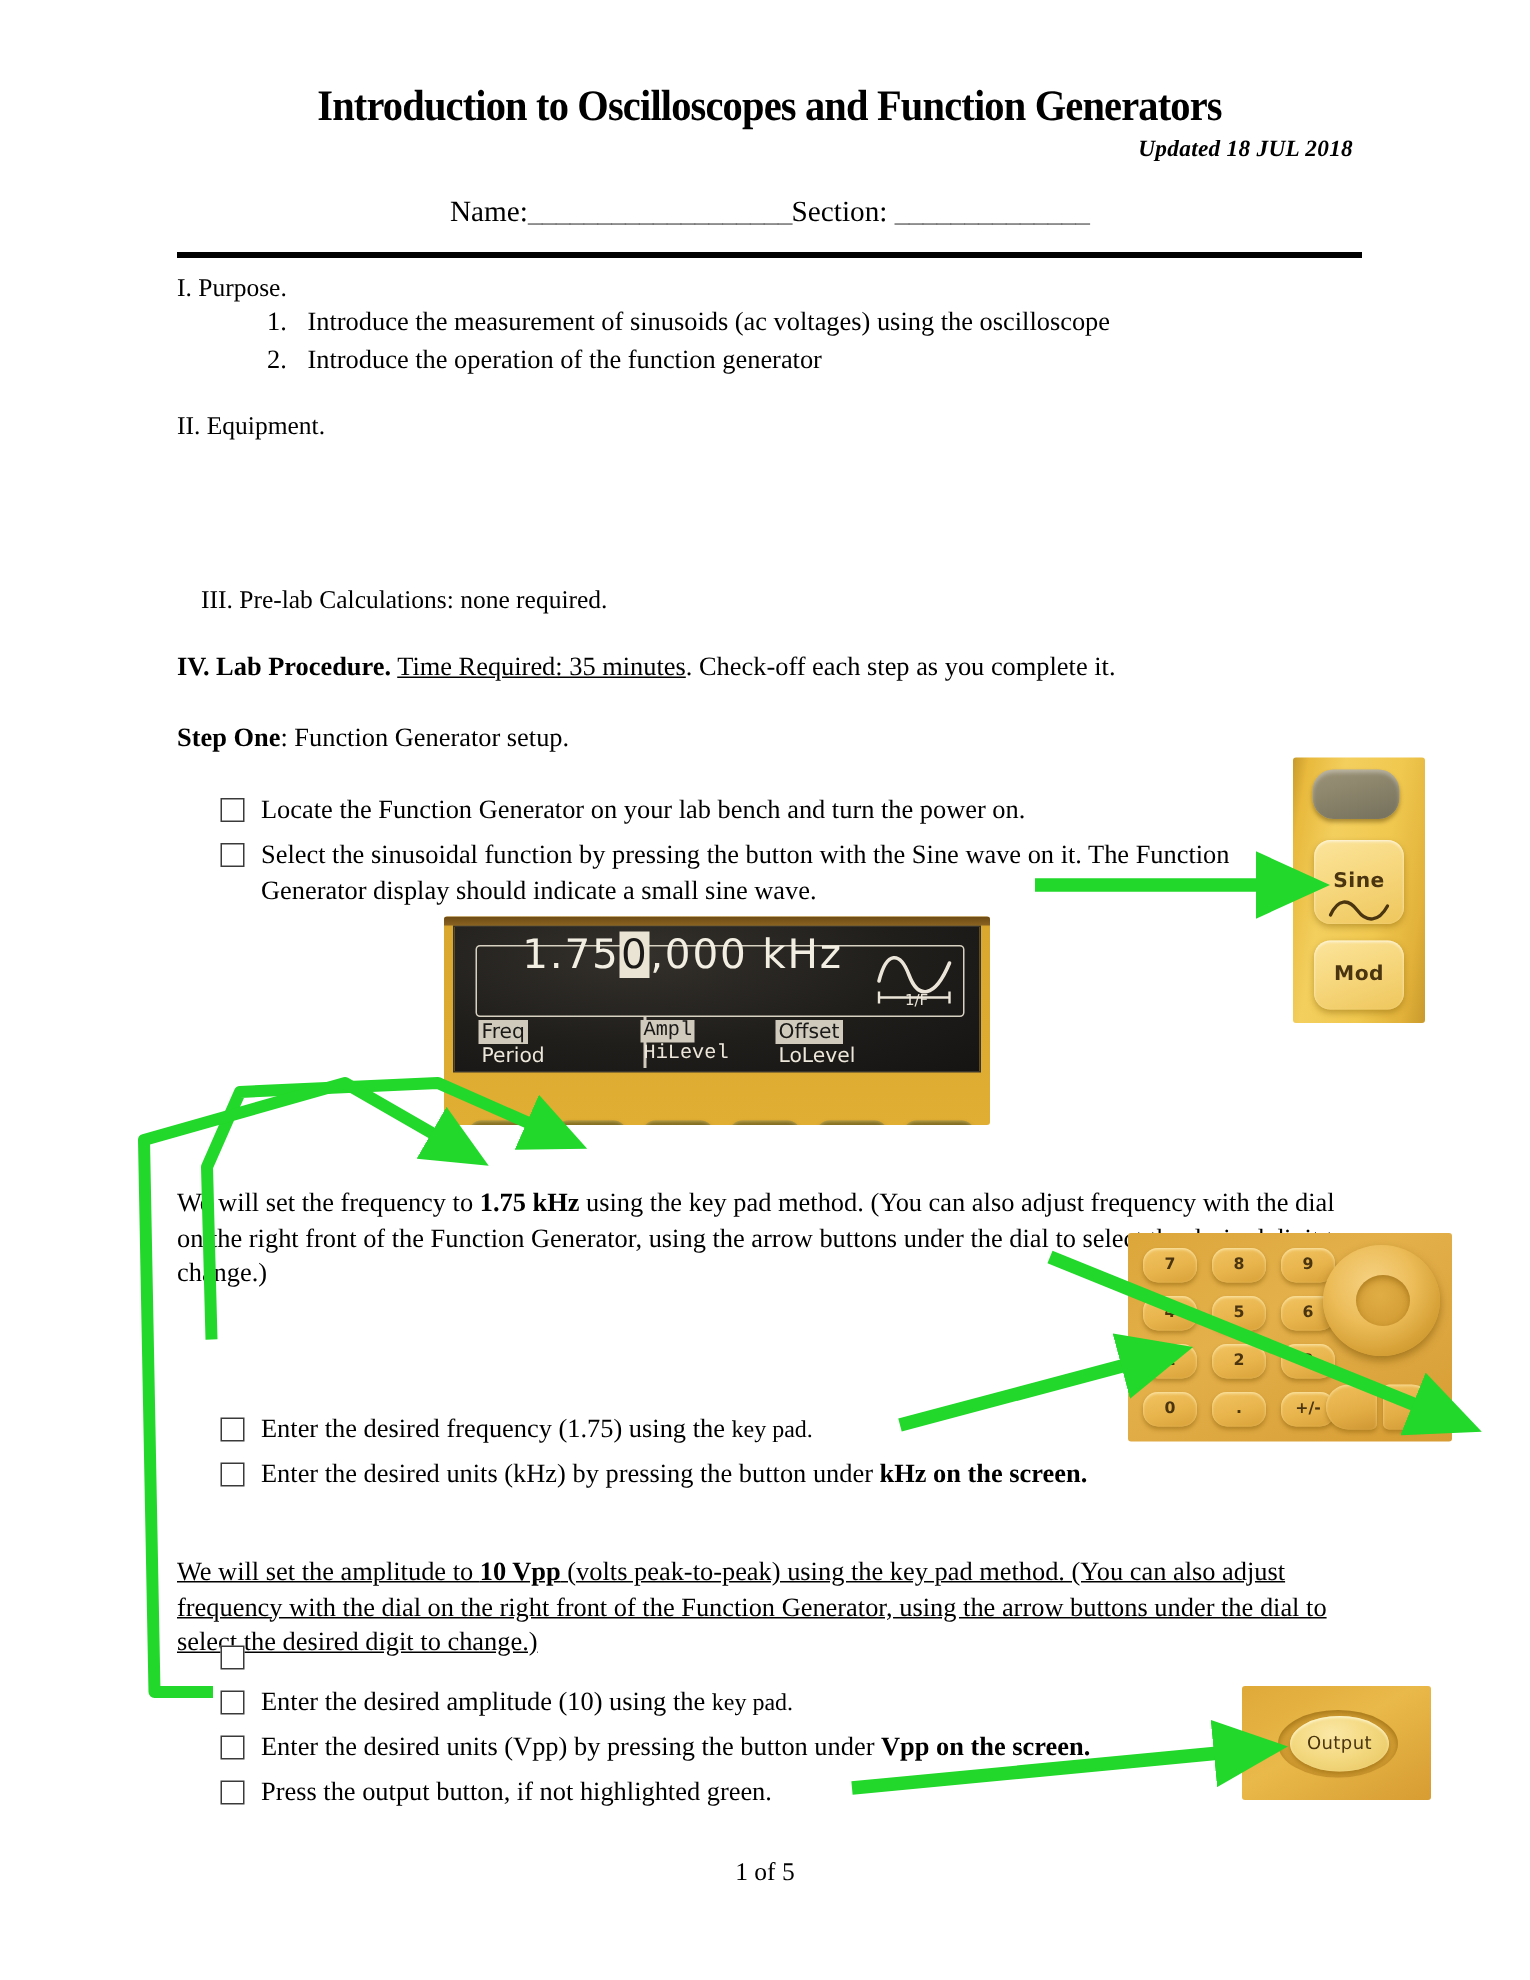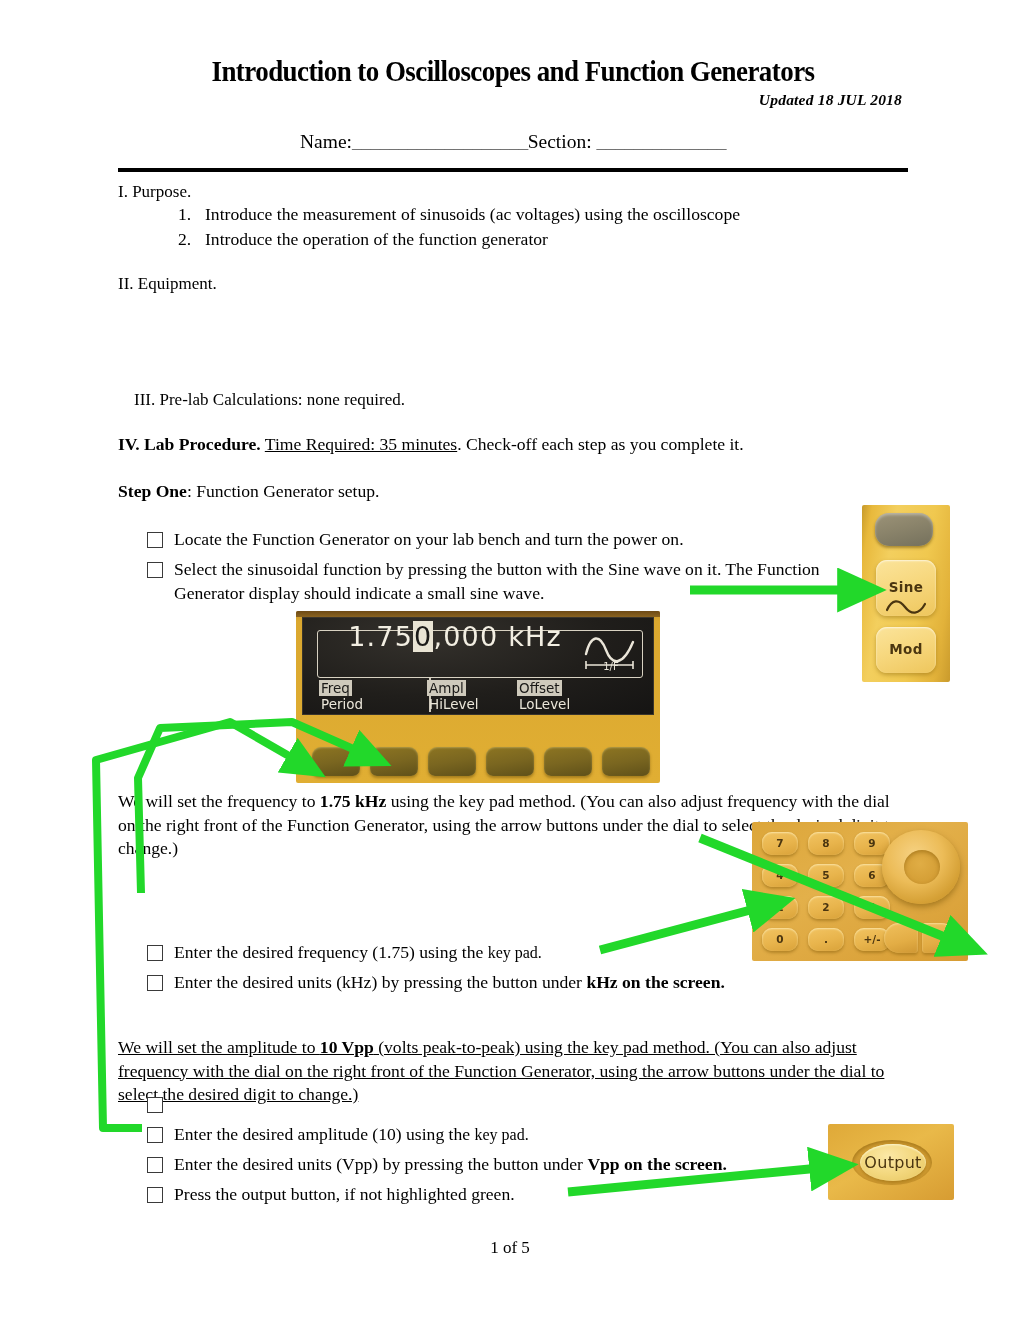--- a/index.html
+++ b/index.html
@@ -169,21 +169,21 @@
     letter-spacing: .3px;
     line-height: 1;
   }
   .panel-sine .key-sine .key-label { padding-top: 21px; }
   .panel-sine .key-mod  .key-label { padding-top: 16px; }
   .panel-sine .wave-svg { display: block; margin: 3px auto 0; }
 
   
   .fg-lcd {
     left: 296px; top: 611px;
-    width: 364px; height: 172px;
+    width: 364px; height: 139px;
     background: linear-gradient(180deg, #c9962a 0%, #dba82f 6%, #e0ae33 100%);
     border-radius: 2px;
   }
   .fg-lcd .bezel {
     position: absolute;
     left: 0; top: 0;
     width: 364px; height: 6px;
     background: linear-gradient(180deg,#6d4a16,#8a6320);
   }
   .fg-lcd .screen {
@@ -333,21 +333,21 @@
   .outpanel .obtn {
     position: absolute;
     left: 32px; top: 20px;
     width: 66px; height: 37px;
     border-radius: 50%;
     background: radial-gradient(ellipse at 42% 33%, #fbe8a6 0%, #f3d87f 50%, #e6c45c 100%);
     box-shadow: inset 0 1px 2px rgba(255,255,230,.8),
                 0 2px 3px rgba(120,82,0,.4);
     color: #4a3510;
     font-family: "DejaVu Sans", "Liberation Sans", sans-serif;
-    font-size: 16px;
+    font-size: 12px;
     text-align: center;
     line-height: 37px;
     letter-spacing: .3px;
   }
 
   
   .footer {
     position: absolute;
     left: 0; top: 1238px;
     width: 1020px;
@@ -439,21 +439,21 @@
         <text x="28" y="38" text-anchor="middle" font-family="DejaVu Sans, sans-serif" font-size="10" fill="#eae5d8">1/F</text>
       </svg>
 
       <div class="sep" style="left:126px;"></div>
 
       <div class="softrow">
         <div class="softcol" style="width:100px;">
           <div><span class="sk-hi">Freq</span></div>
           <div><span class="sk-lo">Period</span></div>
         </div>
-        <div class="softcol" style="width:82px;">
+        <div class="softcol" style="width:82px;font-family:Liberation Mono, monospace;">
           <div><span class="sk-hi">Ampl</span></div>
           <div><span class="sk-lo">HiLevel</span></div>
         </div>
         <div class="softcol">
           <div><span class="sk-hi">Offset</span></div>
           <div><span class="sk-lo">LoLevel</span></div>
         </div>
       </div>
     </div>
 

